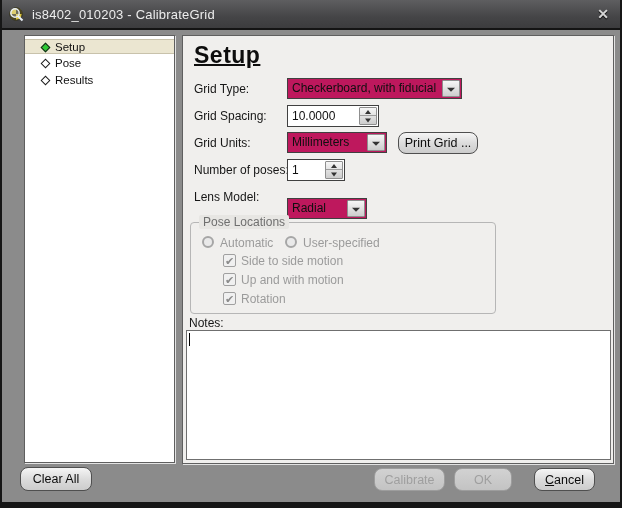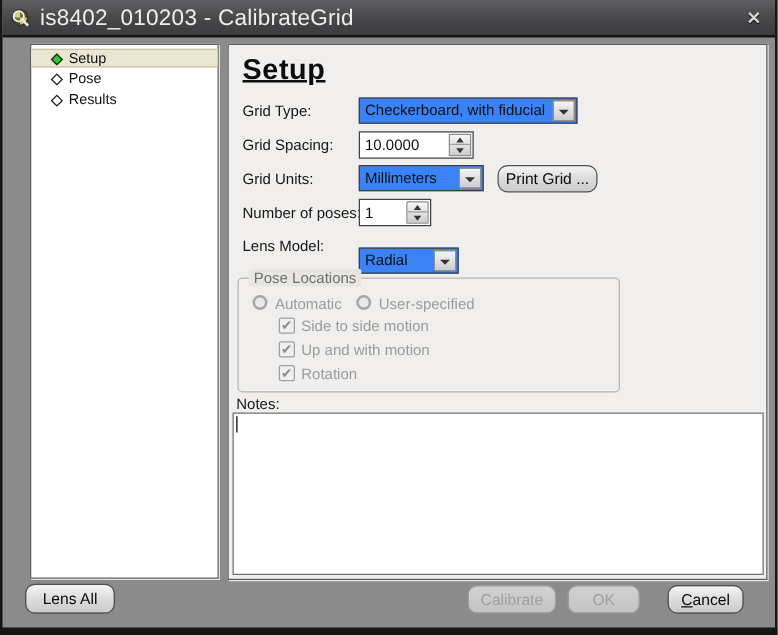--- a/index.html
+++ b/index.html
@@ -10,21 +10,21 @@
     border-left:2px solid #161616;border-right:2px solid #161616;border-bottom:6px solid #161616;
   }
   
   .titlebar{
     position:absolute;left:-2px;top:0;width:622px;height:30px;
     background:linear-gradient(#5e5e60,#454547 60%,#3c3c3e);
     border-bottom:2px solid #141414;
     display:flex;align-items:center;padding:0 8px;
   }
   .title-icon{width:17px;height:17px;margin-right:7px;flex:0 0 auto;}
-  .title-text{color:#ededed;font-size:18px;letter-spacing:.2px;white-space:nowrap;}
+  .title-text{color:#ededed;font-size:13px;letter-spacing:.2px;white-space:nowrap;}
   .close-btn{
     margin-left:auto;color:#d6d6d6;font-size:14px;font-weight:bold;
     width:22px;height:20px;text-align:center;line-height:20px;cursor:default;
     text-shadow:0 1px 1px #000;
   }
   
   .panel{
     position:absolute;border:1px solid #5f5f5f;
     box-shadow:1px 1px 0 rgba(255,255,255,.75);
   }
@@ -43,21 +43,21 @@
     transform:rotate(45deg);border:1px solid #1c1c1c;background:#fff;
   }
   .diamond.green{background:#2dca35;}
   
   .heading{
     position:absolute;left:11px;top:6px;font-size:23px;font-weight:bold;color:#0d0d0d;
     text-decoration:underline;text-decoration-thickness:2px;letter-spacing:.5px;
   }
   .flabel{position:absolute;left:11px;font-size:12px;color:#161616;white-space:nowrap;}
   .combo{
-    position:absolute;height:21px;background:#3b82f6;border:1px solid #404040;
+    position:absolute;height:21px;background:#be185d;border:1px solid #404040;
   }
   .combo .value{
     display:block;font-size:12px;color:#0f0f0f;line-height:19px;
     padding:0 22px 0 4px;white-space:nowrap;overflow:hidden;
   }
   .drop-btn{
     position:absolute;right:1px;top:1px;bottom:1px;width:18px;
     background:linear-gradient(#f6f6f6,#cdcdcd);border:1px solid #8f8f8f;border-radius:1px;
   }
   .tri-down{
@@ -226,21 +226,21 @@
 
       <span class="checkbox" style="left:32px;top:69px;">✔</span>
       <span class="check-label" style="left:50px;top:69px;">Rotation</span>
     </div>
 
     <div class="flabel" style="left:6px;top:280px;">Notes:</div>
     <textarea class="notes-area" spellcheck="false" style=""></textarea>
     <span class="caret"></span>
   </div>
 
-  <button class="btn" style="left:18px;top:467px;width:72px;height:24px;">Lens All</button>
+  <button class="btn" style="left:18px;top:467px;width:72px;height:24px;">Clear All</button>
   <button class="btn disabled" style="left:372px;top:468px;width:71px;height:23px;">Calibrate</button>
   <button class="btn disabled" style="left:452px;top:468px;width:58px;height:23px;">OK</button>
   <button class="btn" style="left:532px;top:468px;width:61px;height:23px;">
       <span class="accel">C</span>
       <span>ancel</span>
     </button>
 
 </div>
 
 </body></html>

